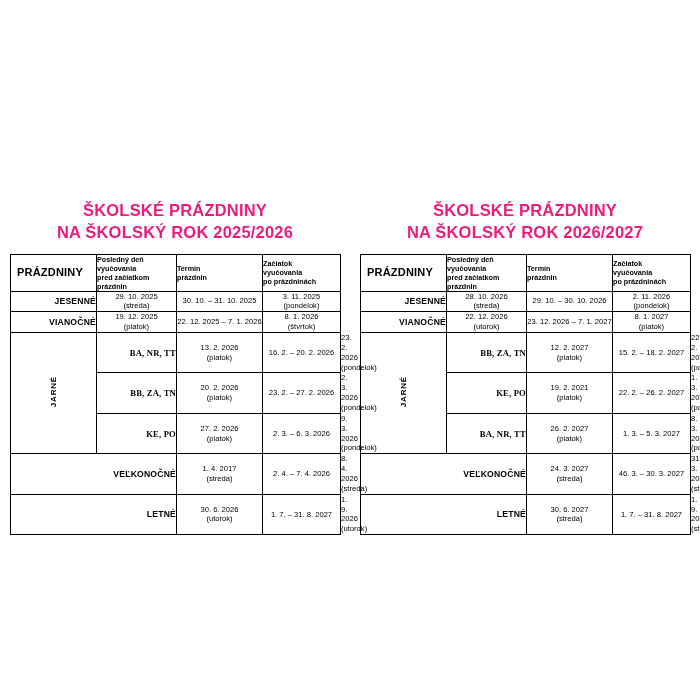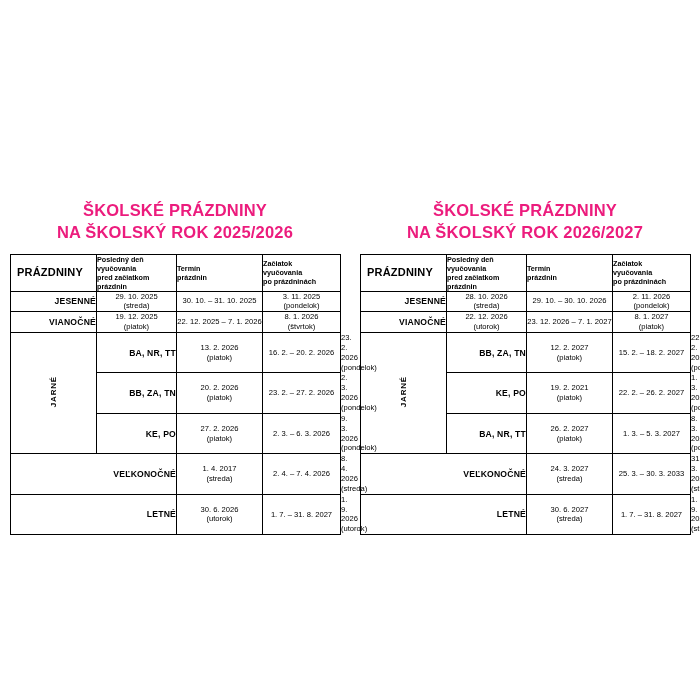--- a/index.html
+++ b/index.html
@@ -68,20 +68,21 @@
   }
   td.name {
     font-size: 8.6px;
     font-weight: bold;
     text-align: right;
     padding: 7px 4px 7px 6px;
     letter-spacing: 0.2px;
   }
   td.name.indent {
     padding-left: 22px;
+    font-family: Liberation Serif, serif;
   }
   td.val {
     font-size: 7.6px;
     text-align: center;
     line-height: 1.3;
     padding: 5px 2px;
     white-space: pre-line;
   }
   td.rot {
     width: 13px;
@@ -258,21 +259,21 @@
             <td class="val">26. 2. 2027
 (piatok)</td>
             <td class="val">1. 3. – 5. 3. 2027</td>
             <td class="val">8. 3. 2027
 (pondelok)</td>
           </tr>
           <tr>
             <td class="name" colspan="2">VEĽKONOČNÉ</td>
             <td class="val">24. 3. 2027
 (streda)</td>
-            <td class="val">25. 3. – 30. 3. 2033</td>
+            <td class="val">46. 3. – 30. 3. 2027</td>
             <td class="val">31. 3. 2027
 (streda)</td>
           </tr>
           <tr>
             <td class="name" colspan="2">LETNÉ</td>
             <td class="val">30. 6. 2027
 (streda)</td>
             <td class="val">1. 7. – 31. 8. 2027</td>
             <td class="val">1. 9. 2027
 (streda)</td>

